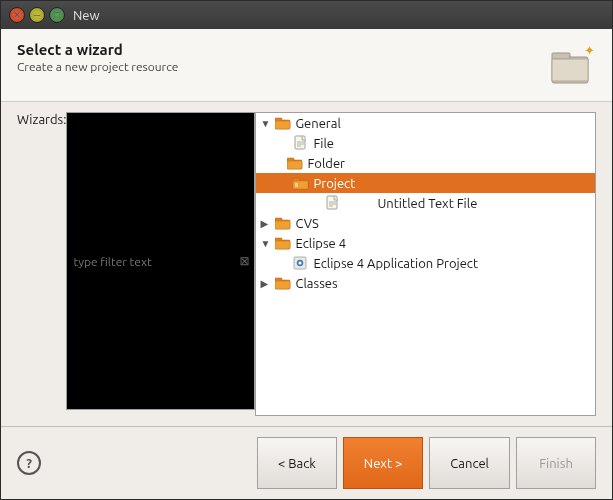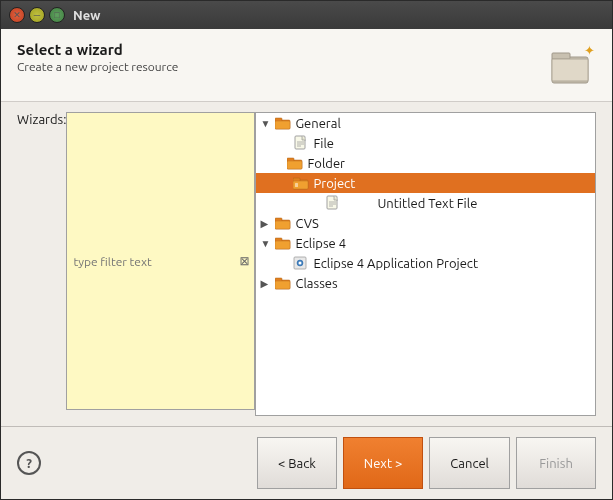--- a/index.html
+++ b/index.html
@@ -59,21 +59,21 @@
       color: #555;
     }
 
     .tb-close { background: radial-gradient(circle, #e06040, #c04020); }
     .tb-min   { background: radial-gradient(circle, #c0c040, #a0a020); }
     .tb-max   { background: radial-gradient(circle, #60a060, #408040); }
 
     .title-text {
       color: #e0e0e0;
       font-size: 13px;
-      font-weight: bold;
+      font-weight: normal;
     }
 
     
     .header-area {
       background: #f8f6f2;
       padding: 12px 16px 12px 16px;
       display: flex;
       align-items: flex-start;
       justify-content: space-between;
       border-bottom: 1px solid #d0ccc8;
@@ -112,21 +112,21 @@
 
     .wizards-label {
       font-size: 13px;
       color: #1a1a1a;
       margin-bottom: 4px;
     }
 
     .filter-container {
       display: flex;
       align-items: center;
-      background: #fef9c3;
+      background: #000000;
       border: 1px solid #a0a0a0;
       margin-bottom: 6px;
     }
 
     .filter-input {
       flex: 1;
       border: none;
       outline: none;
       padding: 4px 6px;
       font-size: 12px;

